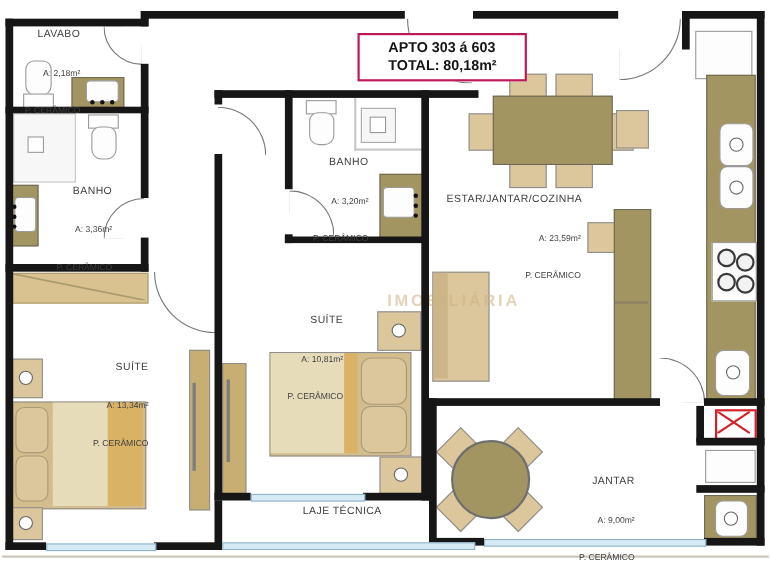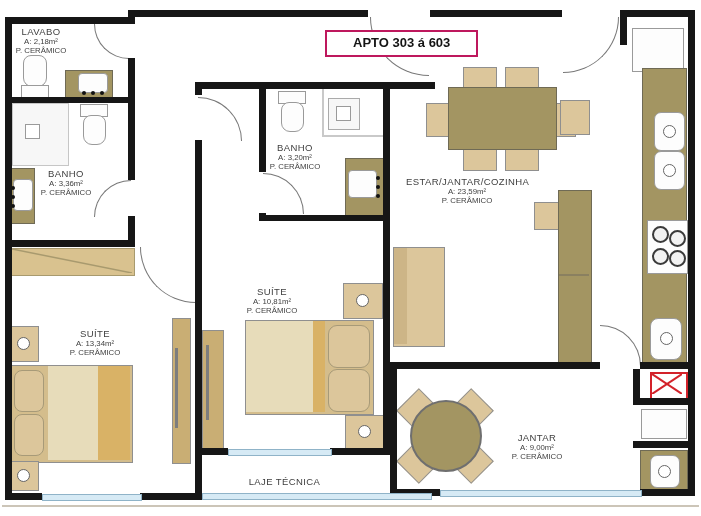--- a/index.html
+++ b/index.html
@@ -8,23 +8,23 @@
   .p{position:absolute;}
   .w{position:absolute;background:#161616;z-index:40;}
   .win{position:absolute;background:#d6eaf5;border:1px solid #8fb3c8;z-index:45;}
   .arc{position:absolute;z-index:20;}
   .tanL{background:#dcc69b;border:1px solid #8f8f8f;}
   .tanD{background:#a39562;border:1px solid #6f6a55;}
   .fix{background:#fdfdfd;border:1.5px solid #9a9a9a;}
   .knob{position:absolute;width:11px;height:11px;border:1.5px solid #666;border-radius:50%;background:#fff;}
   .dot{position:absolute;width:4px;height:4px;background:#111;border-radius:50%;}
   .burner{position:absolute;width:13px;height:13px;border:2px solid #3a3a3a;border-radius:50%;background:#f2f2f2;}
-  .lbl{position:absolute;text-align:center;color:#3e3e3e;z-index:60;line-height:1.18;}
+  .lbl{position:absolute;text-align:right;color:#3e3e3e;z-index:60;line-height:1.18;}
   .lbl .n{font-size:9.5px;letter-spacing:.4px;}
-  .lbl .s{font-size:7.8px;}
+  .lbl .s{font-size:7.8px;margin-top:25px;}
   .furn{z-index:10;}
   .wm{position:absolute;z-index:30;color:rgba(206,180,132,.58);font-weight:bold;white-space:nowrap;}
   #aptoBox{position:absolute;left:325px;top:30px;z-index:70;background:#fff;border:2px solid #be185d;
            padding:3px 26px;font-size:13px;font-weight:600;color:#151515;line-height:1.3;white-space:nowrap;}
 </style>
 </head>
 <body>
 
 <div id="plan">
 
@@ -126,20 +126,21 @@
       <svg width="30" height="20" style="display:block">
         <line x1="0" y1="0" x2="30" y2="20" stroke="#d3222a" stroke-width="2"></line>
         <line x1="30" y1="0" x2="0" y2="20" stroke="#d3222a" stroke-width="2"></line>
       </svg>
     </div>
   <div class="p fix furn" style="left:641px;top:409px;width:44px;height:28px;border:1.5px solid #9a9a9a;"></div>
   <div class="p tanD furn" style="left:640px;top:450px;width:46px;height:39px;"></div>
   <div class="p fix furn" style="left:650px;top:455px;width:28px;height:31px;border-radius:7px;z-index:11;"></div>
   <div class="knob" style="left:658px;top:465px;z-index:12;"></div>
 
+  <div class="wm" style="left:352px;top:265px;font-size:15px;letter-spacing:2.5px;">IMOBILIÁRIA</div>
 
   <div class="w" style="left:5px;top:17px;width:130px;height:7px;"></div>
   <div class="w" style="left:128px;top:10px;width:7px;height:14px;"></div>
   <div class="w" style="left:128px;top:10px;width:240px;height:7px;"></div>
   <div class="w" style="left:430px;top:10px;width:132px;height:7px;"></div>
   <div class="w" style="left:620px;top:10px;width:75px;height:7px;"></div>
   <div class="w" style="left:688px;top:10px;width:7px;height:486px;"></div>
   <div class="w" style="left:5px;top:17px;width:7px;height:483px;"></div>
   <div class="w" style="left:5px;top:493px;width:37px;height:7px;"></div>
   <div class="w" style="left:140px;top:493px;width:57px;height:7px;"></div>
@@ -210,21 +211,22 @@
   <div class="lbl" style="left:406px;top:176px;width:122px;">
     <div class="n">ESTAR/JANTAR/COZINHA</div>
     <div class="s">A: 23,59m²</div>
     <div class="s">P. CERÂMICO</div>
   </div>
   <div class="lbl" style="left:497px;top:432px;width:80px;">
     <div class="n">JANTAR</div>
     <div class="s">A: 9,00m²</div>
     <div class="s">P. CERÂMICO</div>
   </div>
-  <div class="lbl" style="left:222px;top:476px;width:125px;">
+  <div class="lbl" style="left:222px;top:459px;width:125px;">
     <div class="n">LAJE TÉCNICA</div>
   </div>
 
   <div id="aptoBox">
     <div>APTO 303 á 603</div>
+    <div>TOTAL: 80,18m²</div>
   </div>
 
 </div>
 
 </body></html>

